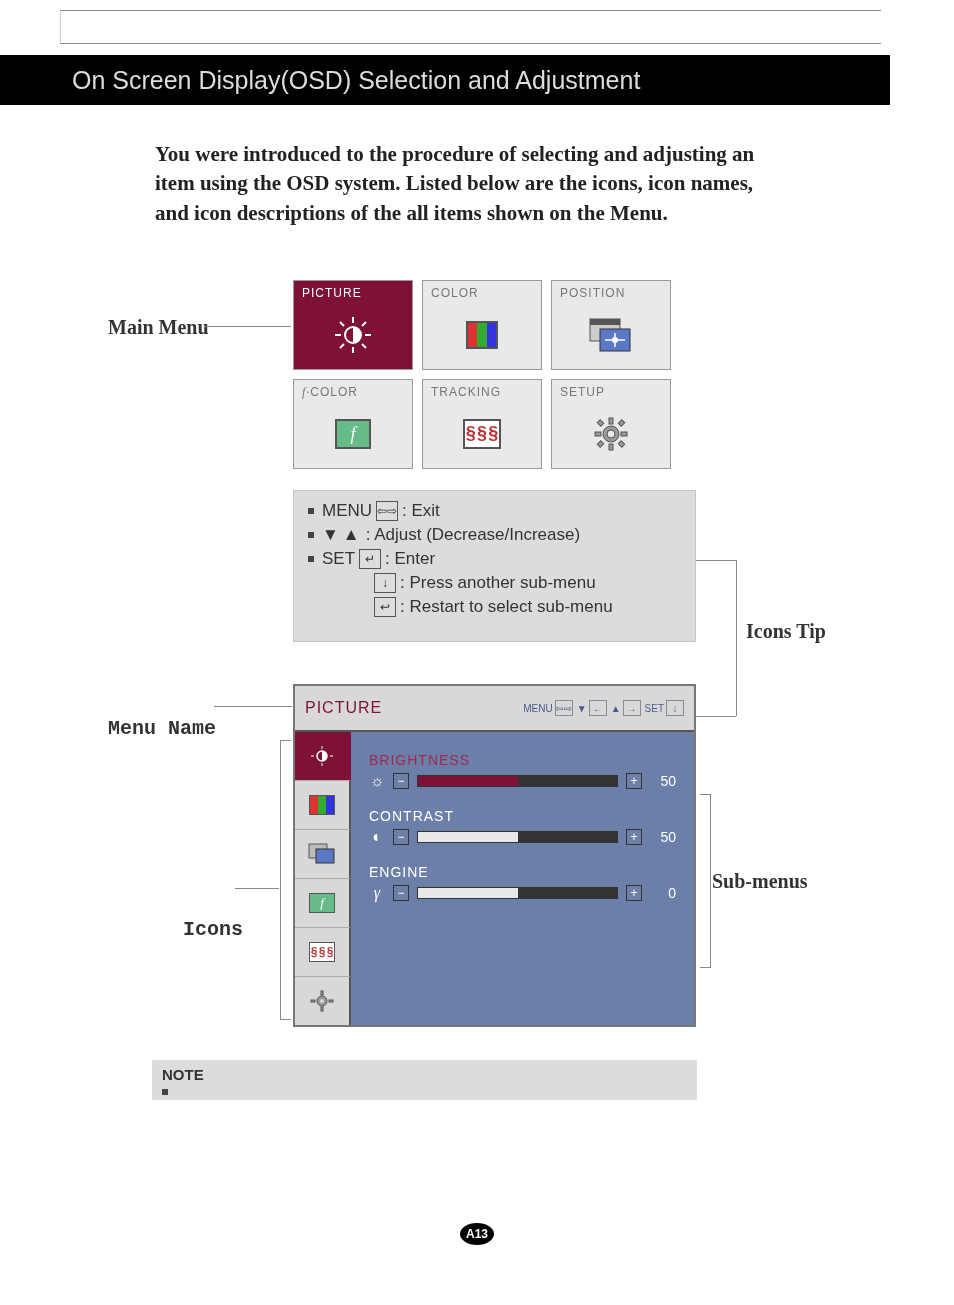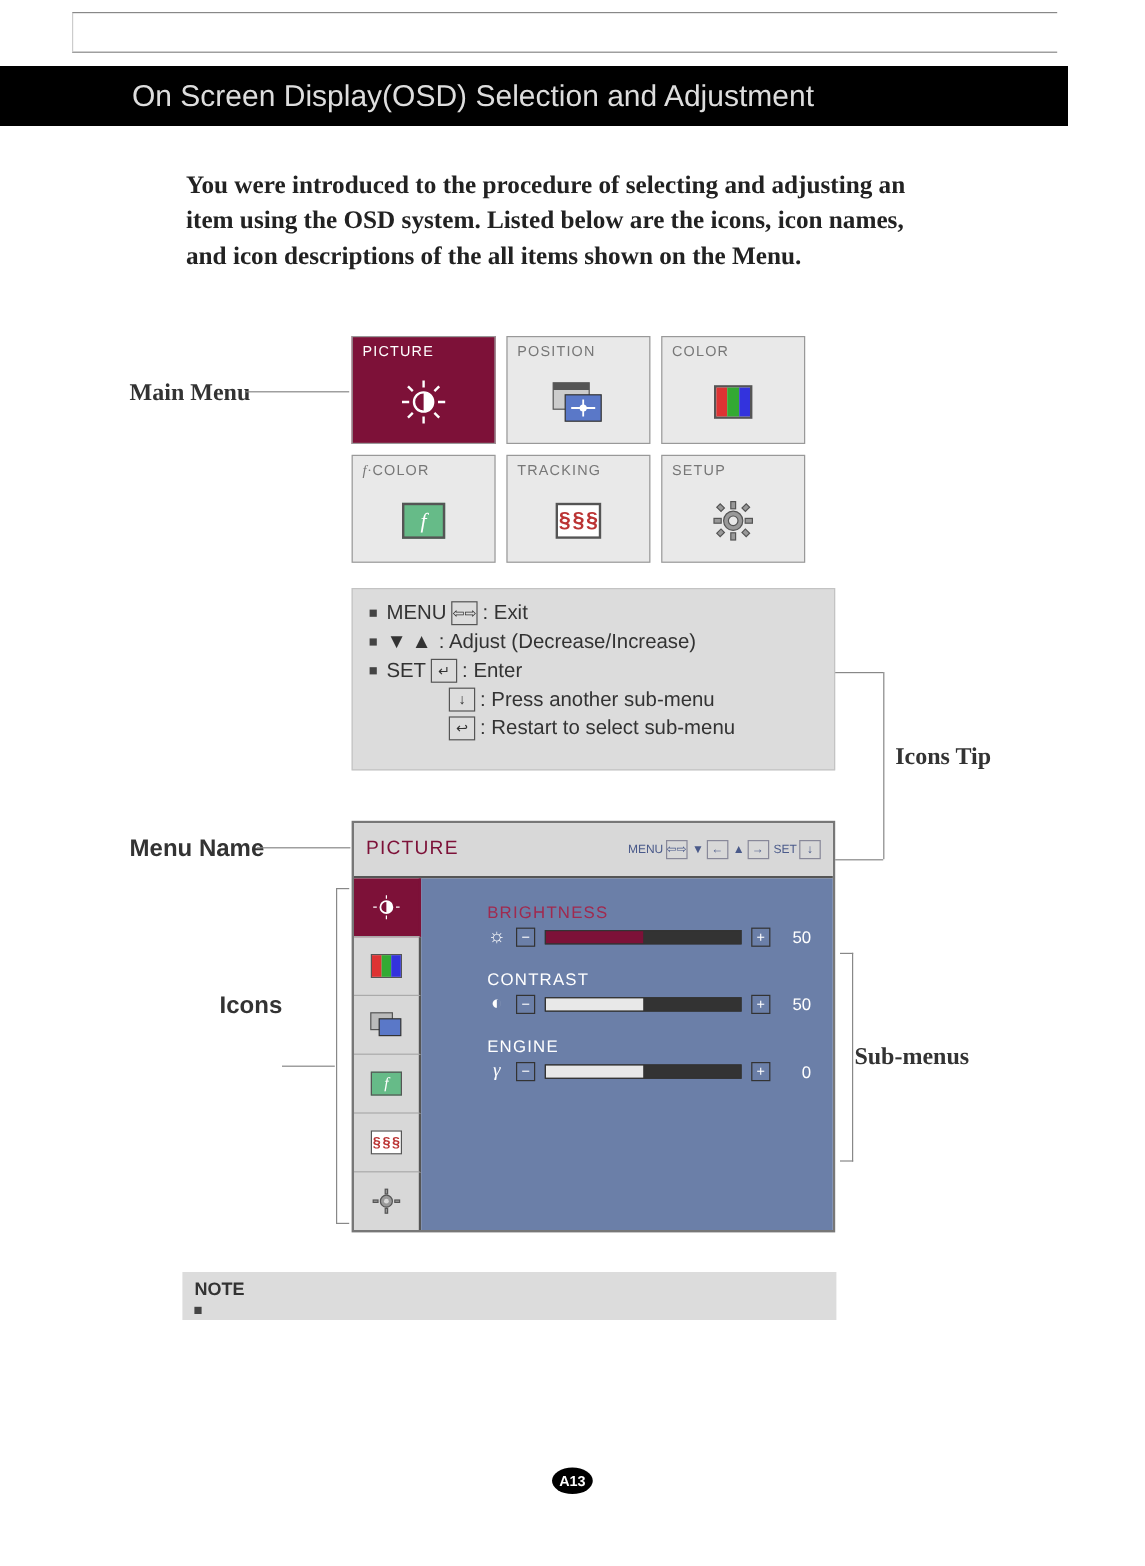--- a/index.html
+++ b/index.html
@@ -28,21 +28,21 @@
   position: absolute;
   top: 55px;
   left: 0;
   width: 890px;
   height: 50px;
   background: #000;
   color: #ddd;
   font-size: 25px;
   display: flex;
   align-items: center;
-  padding-left: 110px;
+  padding-left: 72px;
   box-sizing: border-box;
   font-weight: 400;
 }
 .intro {
   position: absolute;
   top: 140px;
   left: 155px;
   width: 610px;
   font-family: "Times New Roman", serif;
   font-size: 21px;
@@ -222,44 +222,44 @@
   background: #7d1138;
   border-right-color:#7d1138;
 }
 .osd-side-item .mini { width:28px;height:22px; }
 .osd-content {
   flex:1;
   background: #6b7fa8;
   padding: 20px 18px 22px 18px;
   color: #fff;
 }
-.osd-item { margin-bottom: 18px; margin-left: 37px; }
+.osd-item { margin-bottom: 18px; }
 .osd-item-title { font-size: 14px; letter-spacing: 1px; margin-bottom: 4px;}
 .osd-item.active .osd-item-title { color: #a02a4f; }
 .osd-slider-row { display:flex;align-items:center;gap:8px;}
 .osd-slider-row .ic { width:16px;display:flex;justify-content:center;}
 .osd-bar {
   flex:1;height:10px;border:1px solid #333;background:#333;position:relative;
 }
 .osd-bar .fill { position:absolute;left:0;top:0;bottom:0;background:#7d1138; }
 .osd-bar.w .fill { background:#e8e8e8; }
 .osd-val { width:26px;text-align:right;font-size:14px;}
 .pm { width:14px;height:14px;border:1px solid #333;display:inline-flex;
   align-items:center;justify-content:center;font-size:12px;background:#6b7fa8;}
 
 .label-menuname {
-  position:absolute; top:696px; left:108px;
-  font-family:Liberation Sans, sans-serif;font-size:20px;font-weight:bold;
+  position:absolute; top:717px; left:108px;
+  font-family:Liberation Mono, monospace;font-size:20px;font-weight:bold;
 }
 .conn-menuname {
   position:absolute; top:706px; left:214px; width:78px; height:1px; background:#888;
 }
 .label-icons {
-  position:absolute; top:827px; left:183px;
-  font-family:Liberation Sans, sans-serif;font-size:20px;font-weight:bold;
+  position:absolute; top:918px; left:183px;
+  font-family:Liberation Mono, monospace;font-size:20px;font-weight:bold;
 }
 .conn-icons {
   position:absolute; top:888px; left:235px; width:44px; height:1px; background:#888;
 }
 .icons-bracket {
   position:absolute; top:740px; left:280px; width:10px; height:278px;
   border-left:1px solid #888;border-top:1px solid #888;border-bottom:1px solid #888;
 }
 .label-submenus {
   position:absolute; top:870px; left:712px;
@@ -336,43 +336,43 @@
           <line x1="7" y1="7" x2="11" y2="11"></line>
           <line x1="29" y1="29" x2="33" y2="33"></line>
           <line x1="29" y1="11" x2="33" y2="7"></line>
           <line x1="7" y1="33" x2="11" y2="29"></line>
         </g>
       </svg>
     </div>
   </div>
 
   <div class="mm-tile">
+    <div class="mm-title">COLOR</div>
+    <div class="mm-icon">
+      <div class="icon-color">
+            <div class="r"></div>
+            <div class="g"></div>
+            <div class="b"></div>
+          </div>
+    </div>
+  </div>
+
+  <div class="mm-tile">
     <div class="mm-title">POSITION</div>
     <div class="mm-icon">
       <svg viewBox="0 0 46 36" width="46" height="36">
         <rect x="2" y="2" width="30" height="22" fill="#ccc" stroke="#555" stroke-width="1"></rect>
         <rect x="2" y="2" width="30" height="6" fill="#555"></rect>
         <rect x="12" y="12" width="30" height="22" fill="#5a78c8" stroke="#333" stroke-width="1"></rect>
         <g stroke="#fff" stroke-width="1.5">
           <line x1="27" y1="16" x2="27" y2="30"></line>
           <line x1="17" y1="23" x2="37" y2="23"></line>
         </g>
         <circle cx="27" cy="23" r="3" fill="#fff"></circle>
       </svg>
-    </div>
-  </div>
-
-  <div class="mm-tile">
-    <div class="mm-title">COLOR</div>
-    <div class="mm-icon">
-      <div class="icon-color">
-            <div class="r"></div>
-            <div class="g"></div>
-            <div class="b"></div>
-          </div>
     </div>
   </div>
 
   <div class="mm-tile">
     <div class="mm-title">
       <span style="font-style:italic;font-family:'Times New Roman',serif;">f·</span><span>COLOR</span>
     </div>
     <div class="mm-icon">
       <div class="icon-engine">f</div>
     </div>

